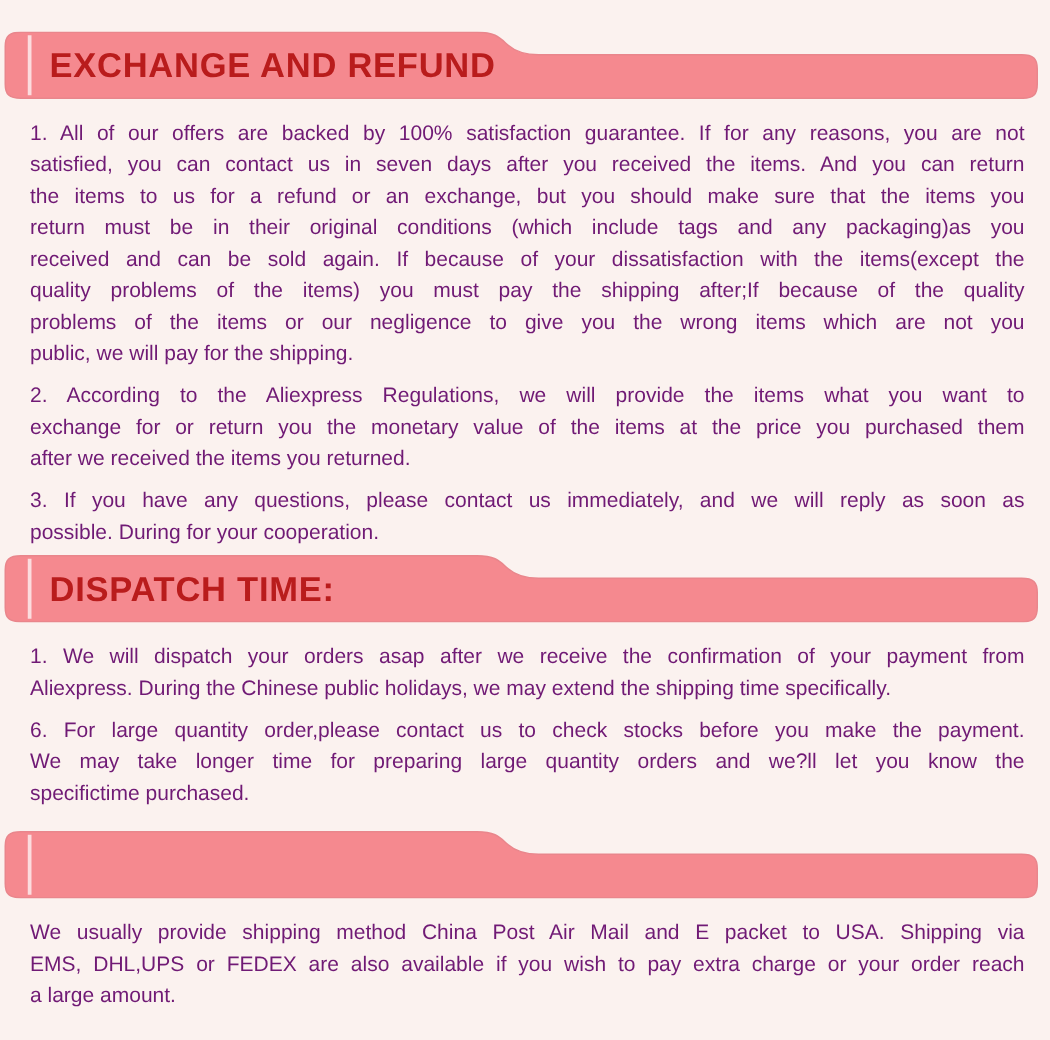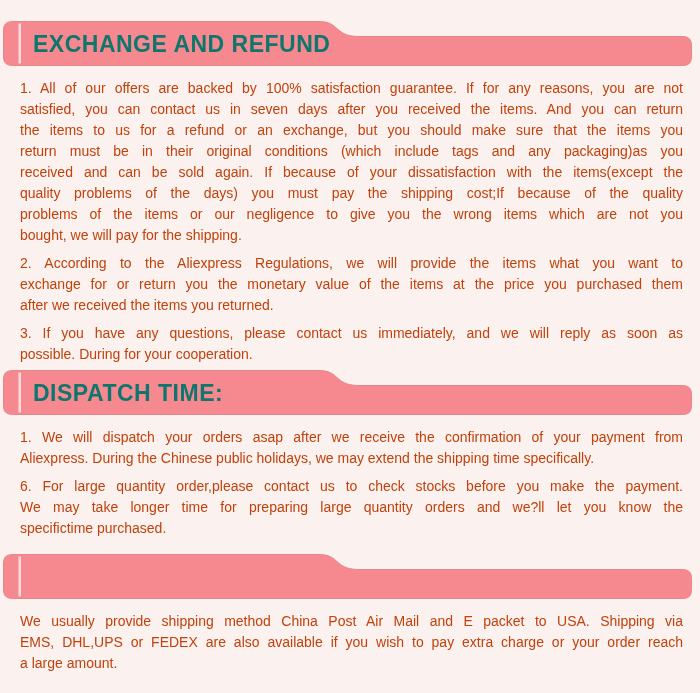--- a/index.html
+++ b/index.html
@@ -32,29 +32,29 @@
     display: block;
   }
   .banner-title {
     position: absolute;
     left: 31px;
     top: 50%;
     transform: translateY(-50%);
     font-weight: bold;
     font-size: 23px;
     letter-spacing: 0.5px;
-    color: #0f766e;
+    color: #b91c1c;
     white-space: nowrap;
   }
   #banner-1 { margin-top: 21px; }
   #banner-2 { margin-top: 5px; }
   #banner-3 { margin-top: 15px; }
   .body-text {
     margin: 12px 17px 0 20px;
-    color: #c2410c;
+    color: #701a75;
     font-size: 14px;
     line-height: 21px;
   }
   .para {
     margin: 0 0 7px 0;
   }
   .para:last-child {
     margin-bottom: 0;
   }
   .tline {
@@ -78,23 +78,23 @@
       </svg>
       <span class="banner-title">EXCHANGE AND REFUND</span>
     </div>
     <div class="body-text">
         <div class="para">
           <div class="tline">1. All of our offers are backed by 100% satisfaction guarantee. If for any reasons, you are not</div>
           <div class="tline">satisfied, you can contact us in seven days after you received the items. And you can return</div>
           <div class="tline">the items to us for a refund or an exchange, but you should make sure that the items you</div>
           <div class="tline">return must be in their original conditions (which include tags and any packaging)as you</div>
           <div class="tline">received and can be sold again. If because of your dissatisfaction with the items(except the</div>
-          <div class="tline">quality problems of the days) you must pay the shipping cost;If because of the quality</div>
+          <div class="tline">quality problems of the items) you must pay the shipping after;If because of the quality</div>
           <div class="tline">problems of the items or our negligence to give you the wrong items which are not you</div>
-          <div class="tline last">bought, we will pay for the shipping.</div>
+          <div class="tline last">public, we will pay for the shipping.</div>
         </div>
         <div class="para">
           <div class="tline">2. According to the Aliexpress Regulations, we will provide the items what you want to</div>
           <div class="tline">exchange for or return you the monetary value of the items at the price you purchased them</div>
           <div class="tline last">after we received the items you returned.</div>
         </div>
         <div class="para">
           <div class="tline">3. If you have any questions, please contact us immediately, and we will reply as soon as</div>
           <div class="tline last">possible. During for your cooperation.</div>
         </div>

